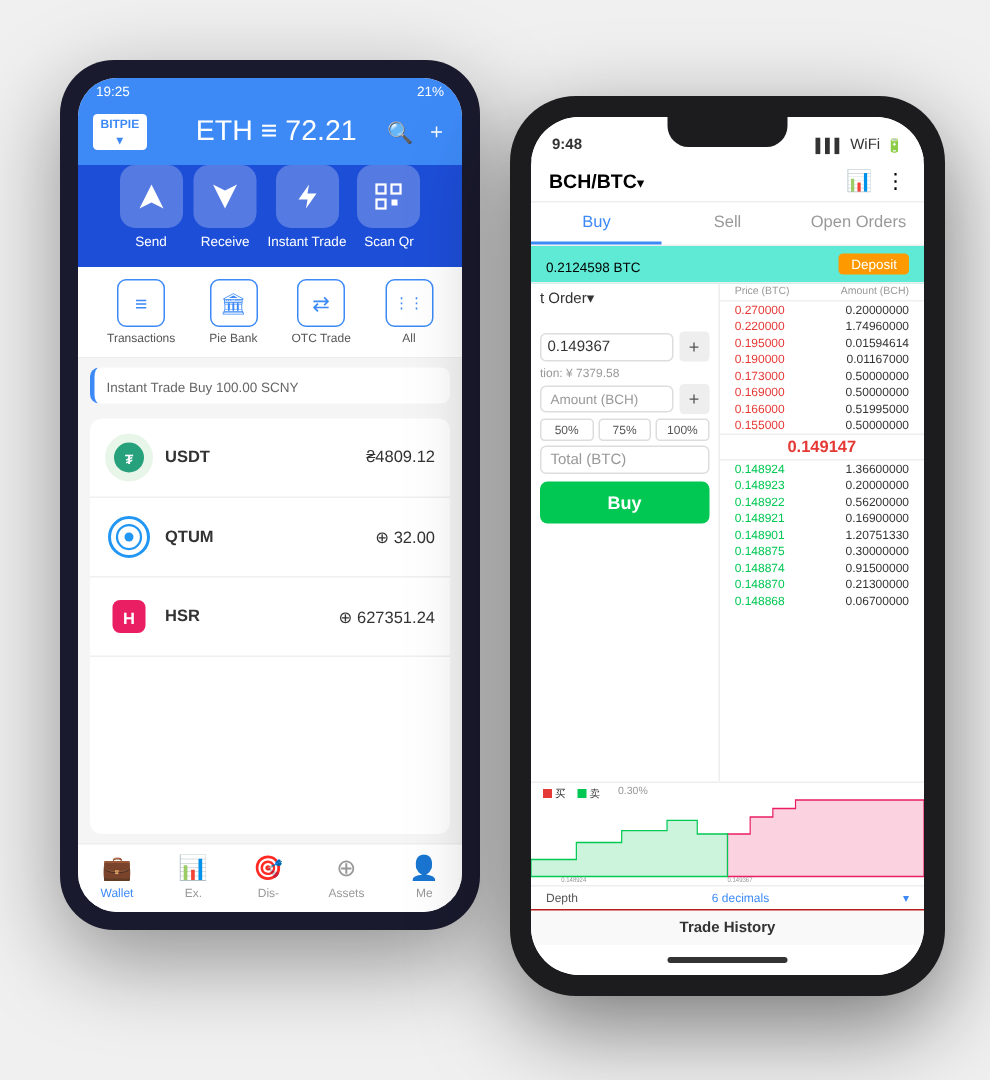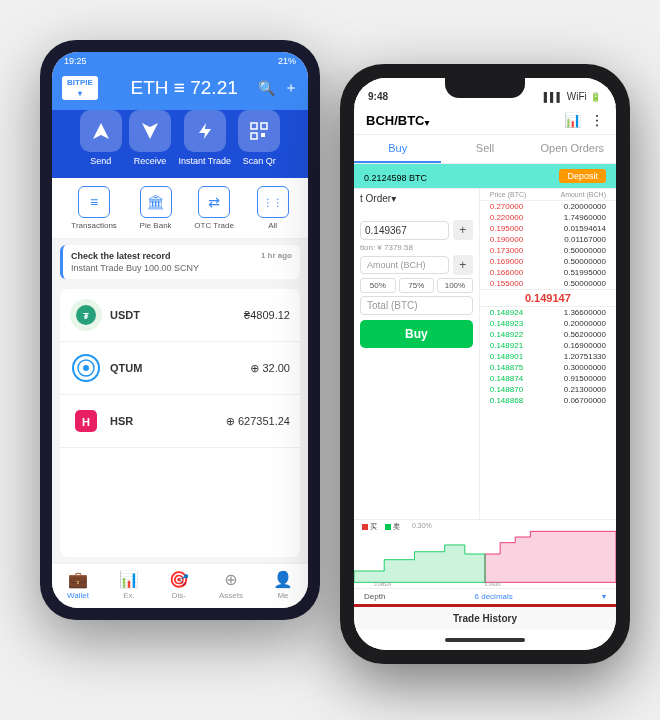--- a/index.html
+++ b/index.html
@@ -483,21 +483,21 @@
       color: #555;
     }
 
     .trade-history-btn {
       text-align: center;
       padding: 6px;
       font-size: 10px;
       font-weight: 600;
       color: #333;
       background: #f9f9f9;
-      border-top: 3px solid #b91c1c;
+      border-top: 1px solid #b91c1c;
     }
 
     .ob-header {
       display: flex;
       justify-content: space-between;
       padding: 2px 10px;
       font-size: 7px;
       color: #999;
       border-bottom: 1px solid #f0f0f0;
     }
@@ -602,24 +602,20 @@
           <div class="sec-icon">⇄</div>
           <span class="sec-label">OTC Trade</span>
         </div>
         <div class="sec-btn">
           <div class="sec-icon" style="font-size:10px;">⋮⋮</div>
           <span class="sec-label">All</span>
         </div>
       </div>
 
       <div class="notification-bar">
-        <div class="notif-title">
-          <span>Check the latest record</span>
-          <span class="notif-time">1 hr ago</span>
-        </div>
         <div class="notif-detail">Instant Trade Buy 100.00 SCNY</div>
       </div>
 
       <div class="wallet-list">
         <div class="wallet-item">
           <div class="wallet-icon" style="background:#e8f5e9;">
             <svg width="22" height="22" viewBox="0 0 22 22">
               <circle cx="11" cy="11" r="10" fill="#26a17b"></circle>
               <text x="11" y="15" text-anchor="middle" font-size="9" fill="white" font-weight="bold">₮</text>
             </svg>

